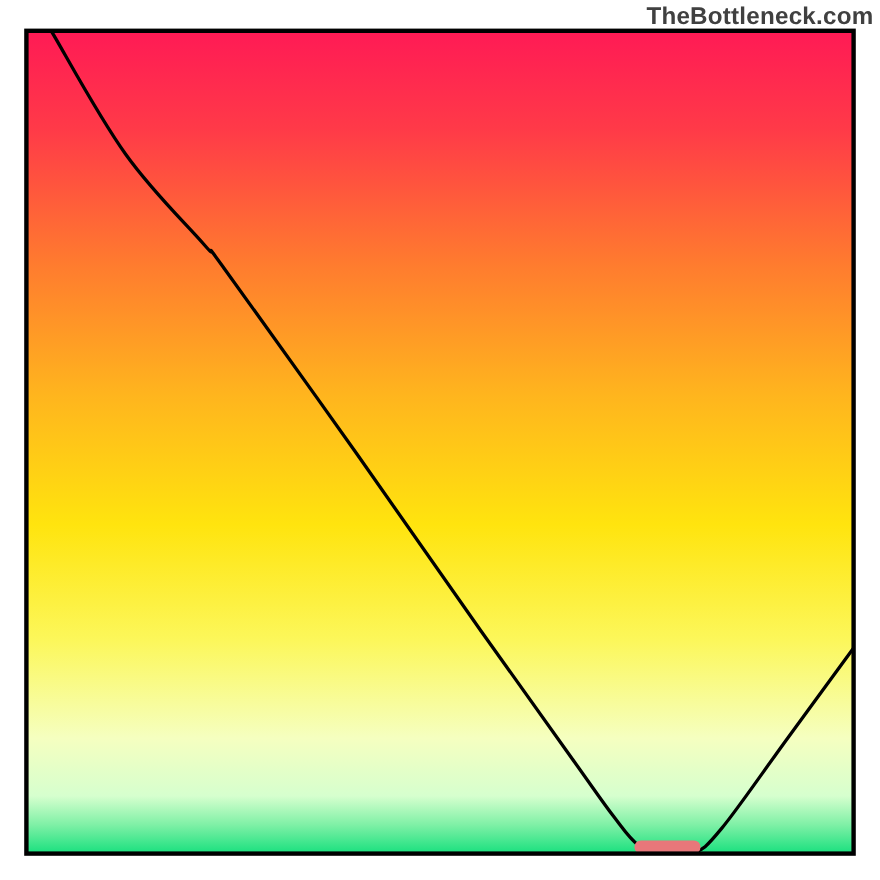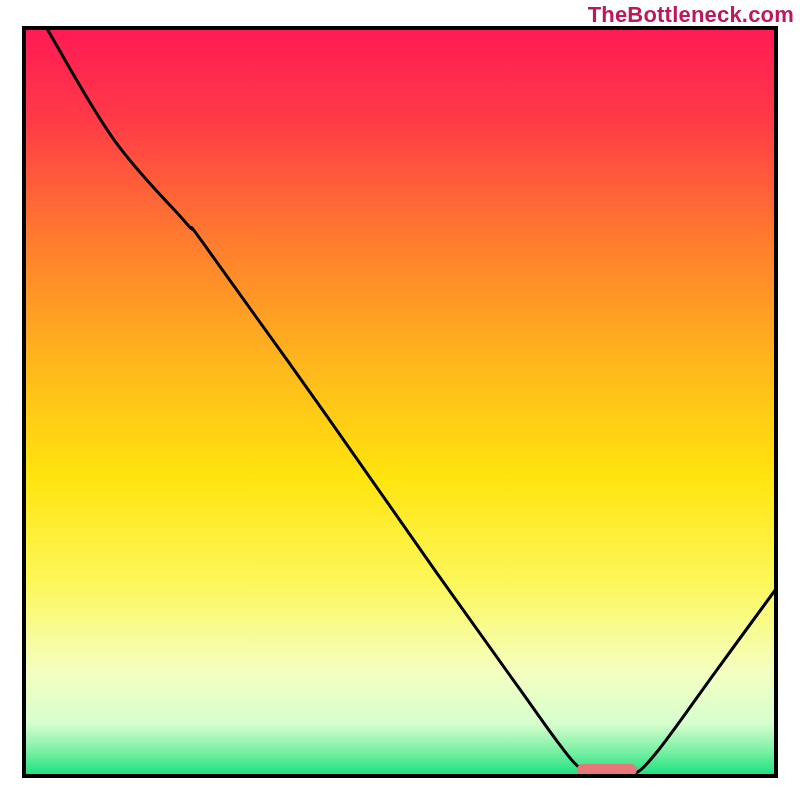--- a/index.html
+++ b/index.html
@@ -14,21 +14,21 @@
     position: relative;
     width: 800px;
     height: 800px;
   }
   .watermark {
     position: absolute;
     top: 2px;
     right: 6px;
     font-size: 22px;
     font-weight: 600;
-    color: #be185d;
+    color: #404040;
     letter-spacing: 0.2px;
     z-index: 4;
   }
   svg {
     position: absolute;
     top: 0;
     left: 0;
   }
 </style>
 </head>

